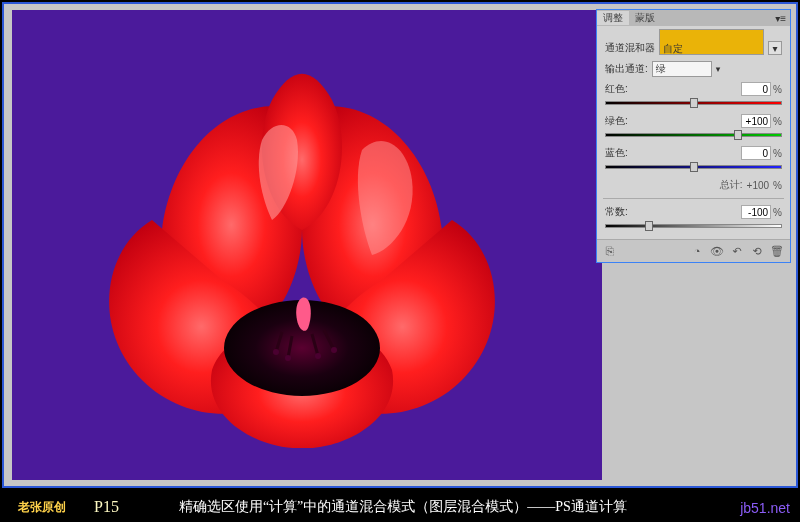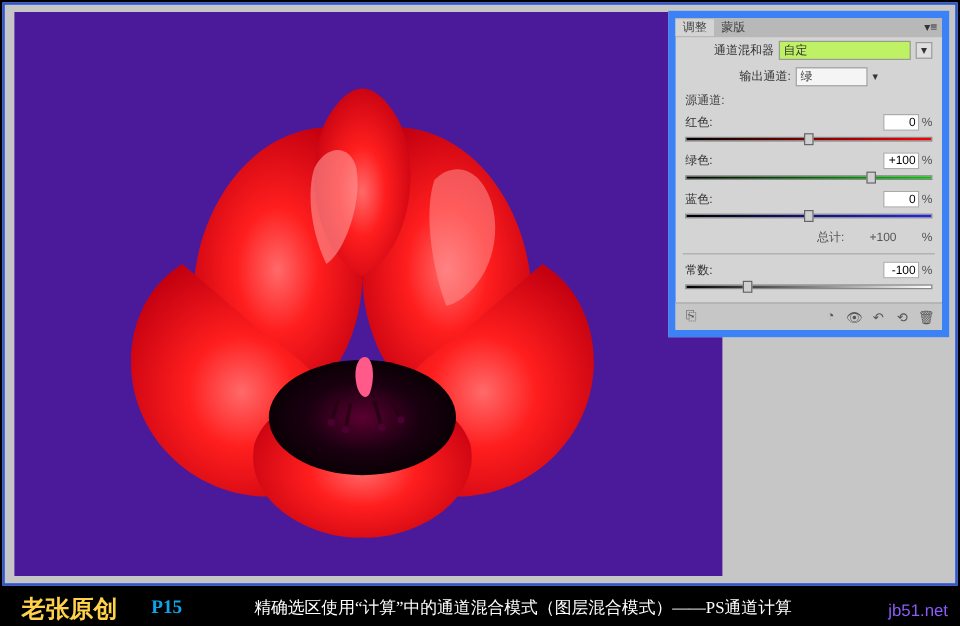--- a/index.html
+++ b/index.html
@@ -26,23 +26,23 @@
     overflow: hidden;
   }
   .flower {
     position: absolute;
     left: 50px; top: 60px;
     width: 480px; height: 380px;
   }
   .panel {
     position: absolute;
     right: 5px; top: 5px;
-    width: 234px;
+    width: 195px;
     background: #d4d4d4;
-    border: 6px solid #3b82f6;
+    border: 1px solid #3b82f6;
     font-size: 10px;
     color: #333;
   }
   .tabs {
     display: flex;
     background: #b8b8b8;
     height: 16px;
     align-items: center;
   }
   .tab {
@@ -52,45 +52,43 @@
     cursor: pointer;
   }
   .tab.active { background: #d4d4d4; }
   .panel-close {
     margin-left: auto;
     padding: 0 4px;
     cursor: pointer;
   }
   .row {
     display: flex;
-    align-items: center;
+    align-items: flex-end;
     padding: 3px 8px;
     gap: 4px;
-    margin-left: 24px;
   }
   .row-label { flex: 0 0 auto; }
   .preset-select {
     flex: 1;
     height: 16px;
-    background: #bef264;
+    background: #eab308;
     border: 1px solid #999;
     font-size: 10px;
-    padding: 0 3px;
+    padding: 12px 3px;
   }
   .menu-btn {
     width: 14px; height: 14px;
     border: 1px solid #999;
     background: #e0e0e0;
     cursor: pointer;
     display: flex; align-items: center; justify-content: center;
   }
   .output-row {
     display: flex;
     align-items: center;
-    justify-content: center;
     gap: 4px;
     padding: 3px 8px;
   }
   .output-select {
     width: 60px; height: 16px;
     background: #f5f5f5;
     border: 1px solid #999;
     font-size: 10px;
     padding: 0 3px;
   }
@@ -148,21 +146,21 @@
     top: 0;
     width: 8px; height: 10px;
     background: #d0d0d0;
     border: 1px solid #666;
     transform: translateX(-50%);
   }
   .total-row {
     display: flex;
     justify-content: flex-end;
     align-items: center;
-    gap: 21px;
+    gap: 4px;
     padding: 2px 8px;
     color: #555;
   }
   .divider {
     margin: 4px 6px;
     height: 1px;
     background: #aaa;
   }
   .panel-footer {
     display: flex;
@@ -185,28 +183,28 @@
     position: absolute;
     left: 0; bottom: 0;
     width: 800px; height: 30px;
     display: flex;
     align-items: center;
     color: #fff;
     font-family: "SimSun", serif;
   }
   .cap-author {
     color: #ffd24a;
-    font-size: 20px;
+    font-size: 12px;
     font-weight: bold;
     margin-left: 18px;
   }
   .cap-page {
-    color: #0ea5e9;
+    color: #fef9c3;
     font-size: 16px;
-    font-weight: bold;
+    font-weight: normal;
     margin-left: 28px;
   }
   .cap-title {
     color: #fff;
     font-size: 14px;
     margin-left: 60px;
     text-align: right;
   }
   .watermark {
     position: absolute;
@@ -272,21 +270,20 @@
       </div>
     </div>
 
     <div class="output-row">
       <span>输出通道:</span>
       <div class="output-select">绿</div>
       <span style="font-size:9px;">▾</span>
     </div>
 
 
-    <div class="section-label">源通道:</div>
 
     <div class="slider-row">
       <div class="slider-head">
         <span class="slider-name">红色:</span>
         <span class="slider-val">
           <input class="val-input" value="0" style="">
           <span class="pct">%</span>
         </span>
       </div>
       <div class="track">

